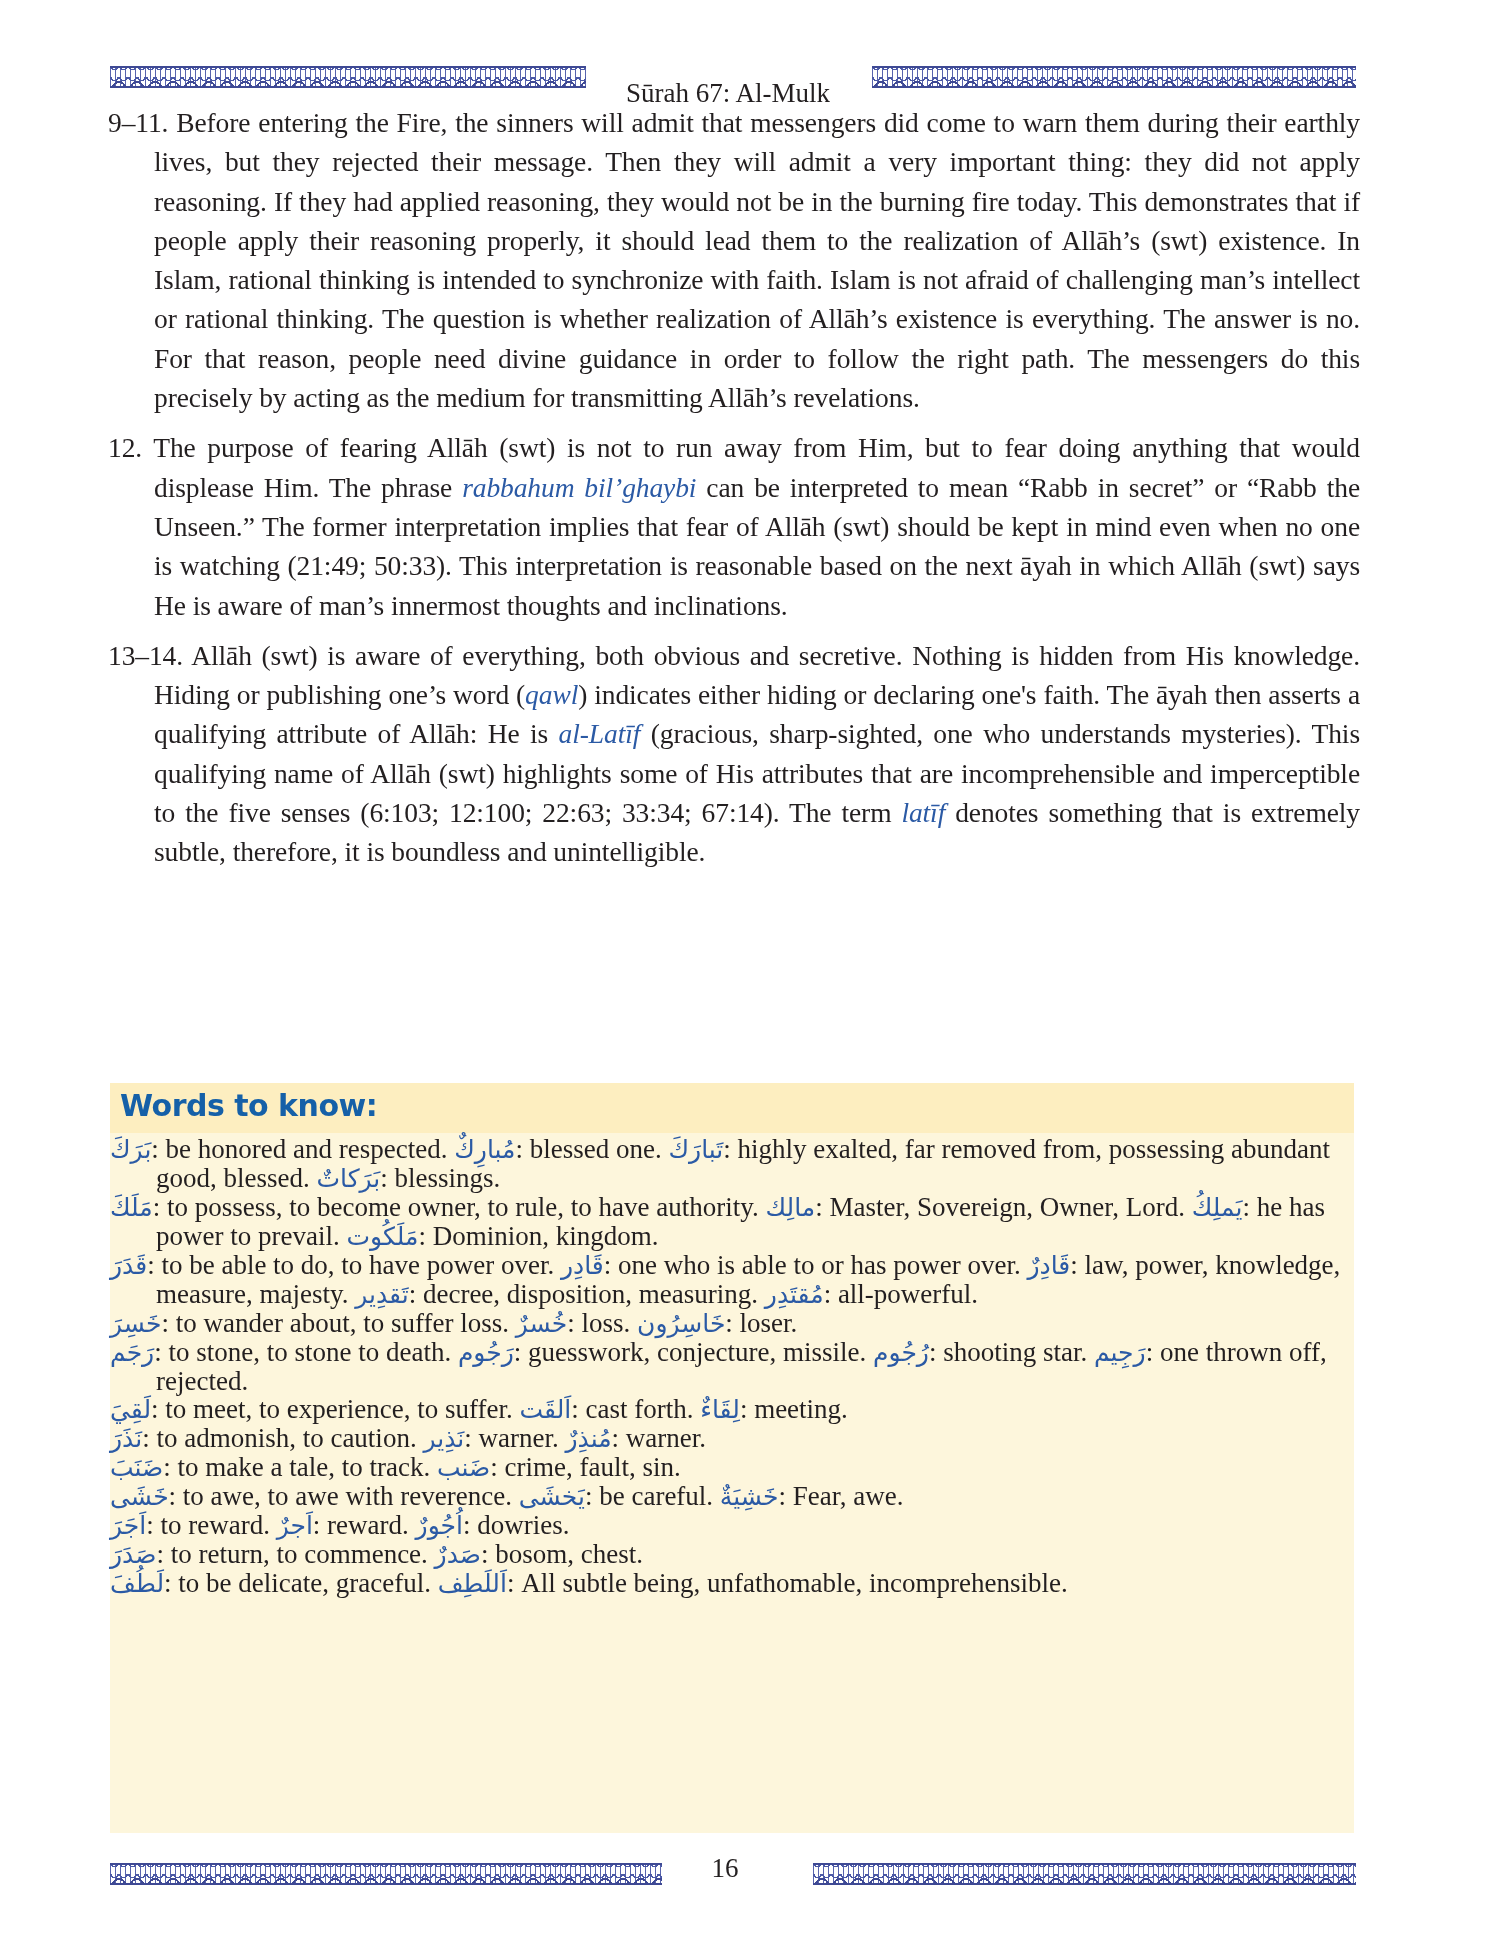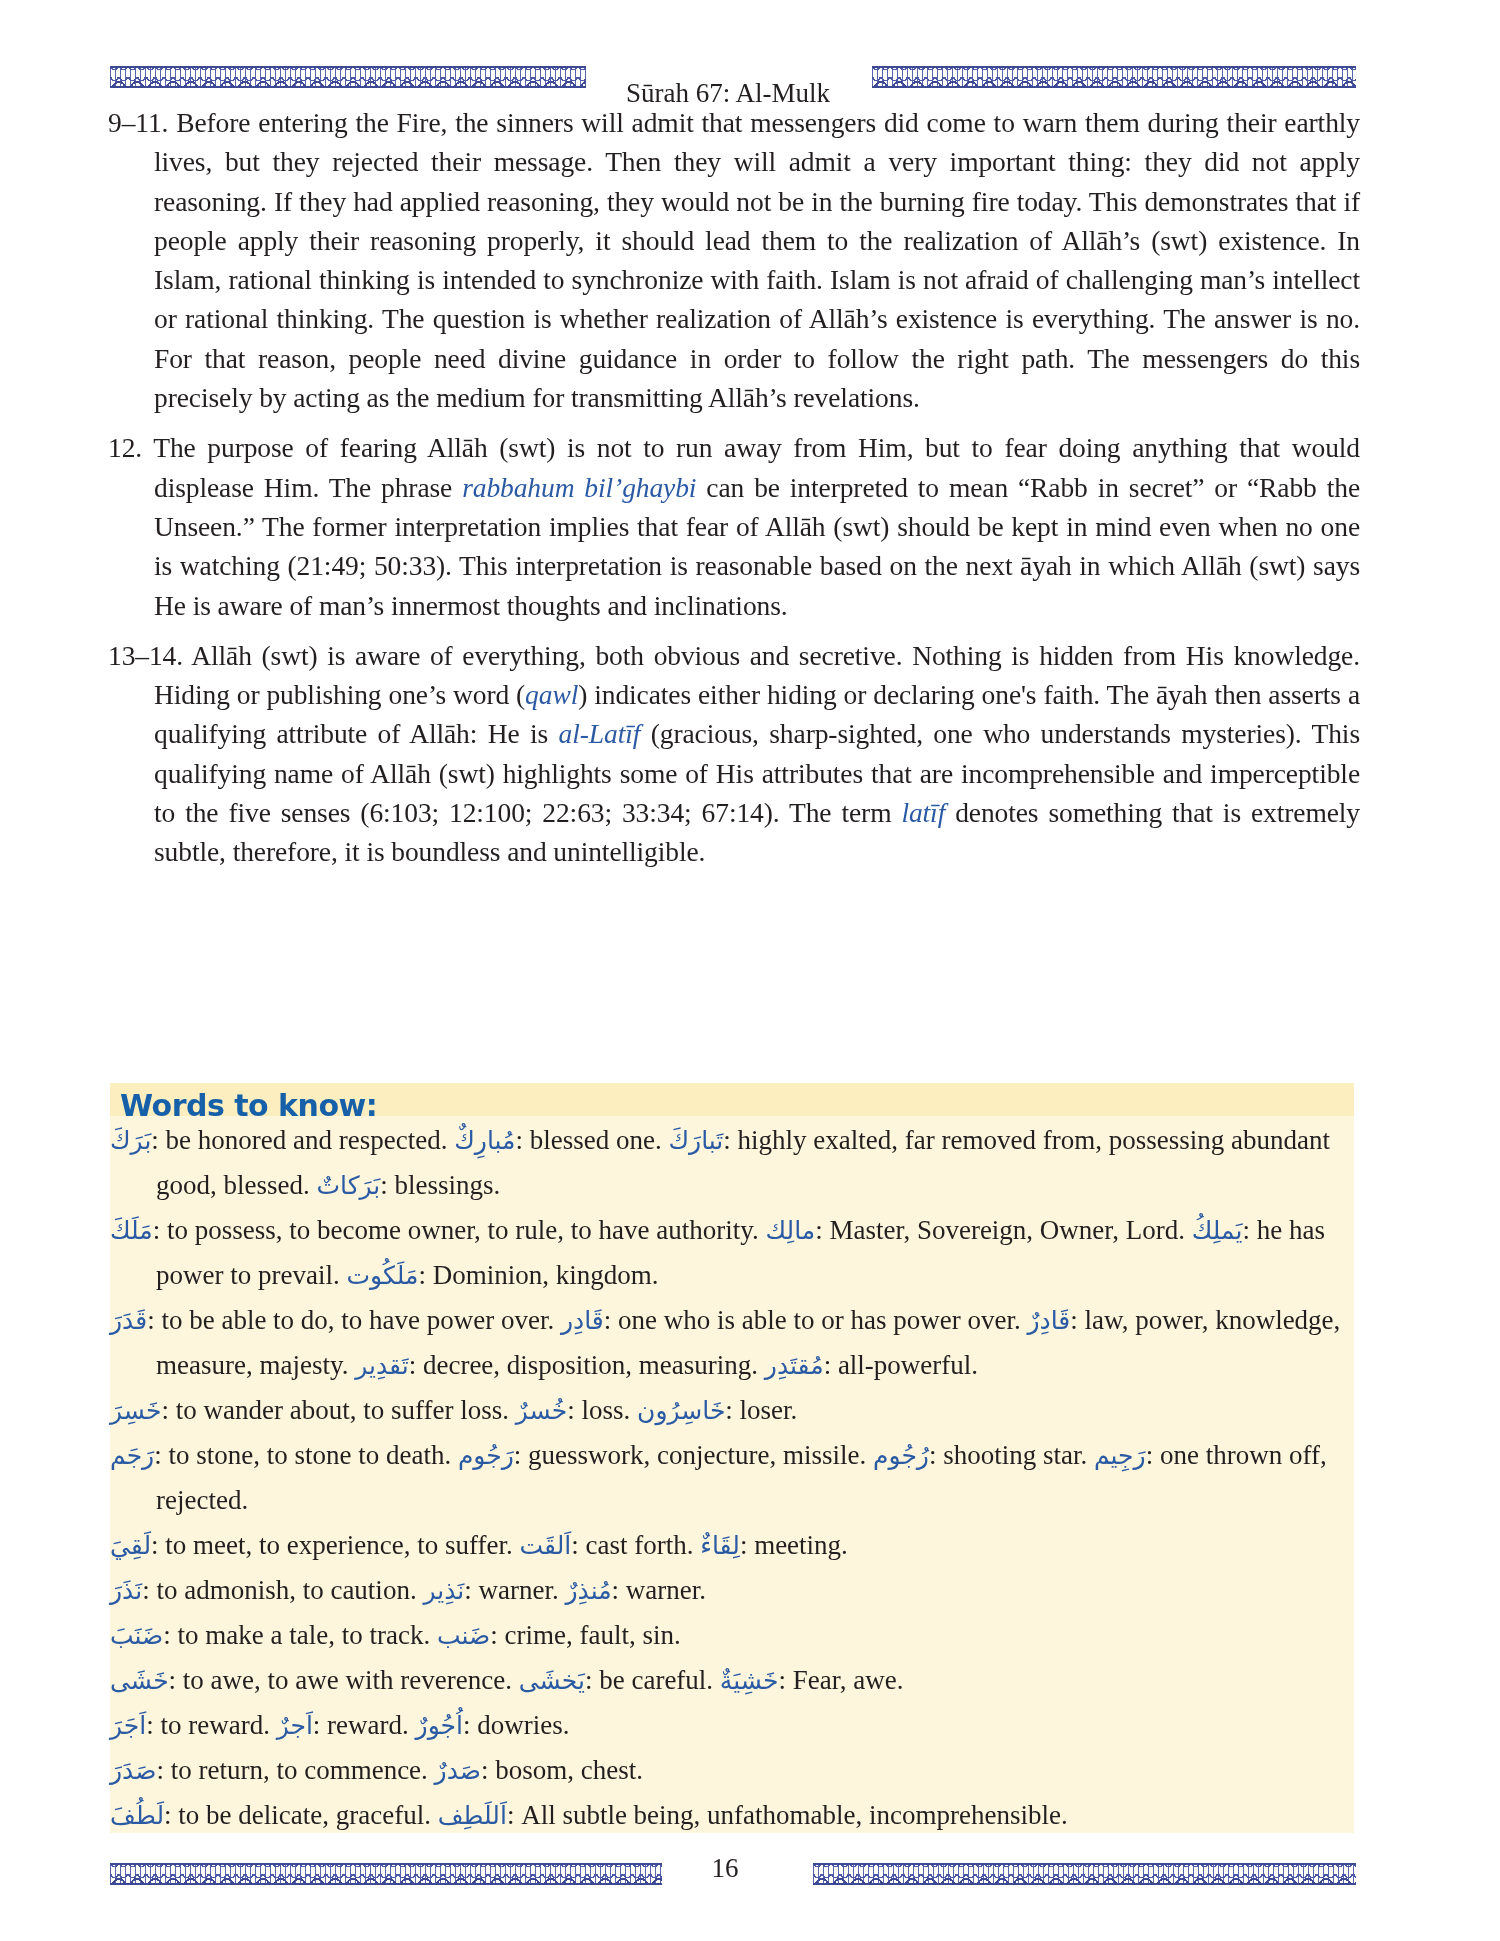--- a/index.html
+++ b/index.html
@@ -28,25 +28,25 @@
                font-family: "Liberation Serif", serif; font-size: 27.5px; line-height: 39.3px;
                text-align: justify; letter-spacing: -0.1px; }
   .para { margin: 0; padding-left: 46px; text-indent: -46px; }
   .para.cont { padding-left: 46px; text-indent: 0; }
   .para + .para { margin-top: 11px; }
   .num { }
   .term { color: #2b5aa5; font-style: italic; }
 
   .wtk { position: absolute; left: 110px; top: 1083px; width: 1244px; height: 750px;
          background: #fdf6dc; }
-  .wtk-head { height: 33px; background: #fdeec0; padding-left: 10px; }
+  .wtk-head { height: 50px; background: #fdeec0; padding-left: 10px; }
   .wtk-title { font-family: "DejaVu Sans", sans-serif; font-weight: bold; font-size: 30px;
                color: #1560a8; line-height: 45px; letter-spacing: -0.5px; }
   .wtk-body { padding: 2px 0 0 0; font-family: "Liberation Serif", serif; font-size: 27px;
-              line-height: 45px; color: #231f20; }
+              line-height: 28px; color: #231f20; }
   .entry { padding-left: 46px; text-indent: -46px; margin: 0; }
   .ar { color: #2b5aa5; font-family: "DejaVu Sans", sans-serif; font-size: 25px; unicode-bidi: isolate; direction: rtl; }
 </style>
 </head>
 <body>
 
 <div class="band" style="left:110px; top:66px; width:476px;"></div>
 <div class="header-title">Sūrah 67: Al-Mulk</div>
 <div class="band" style="left:872px; top:66px; width:484px;"></div>
 

